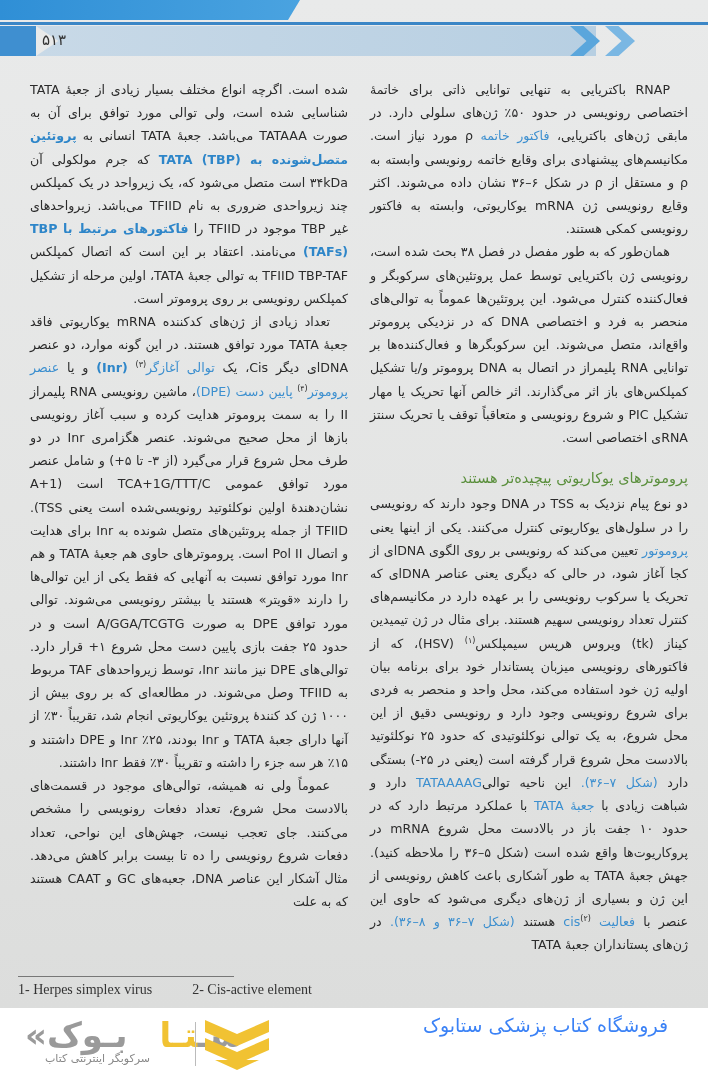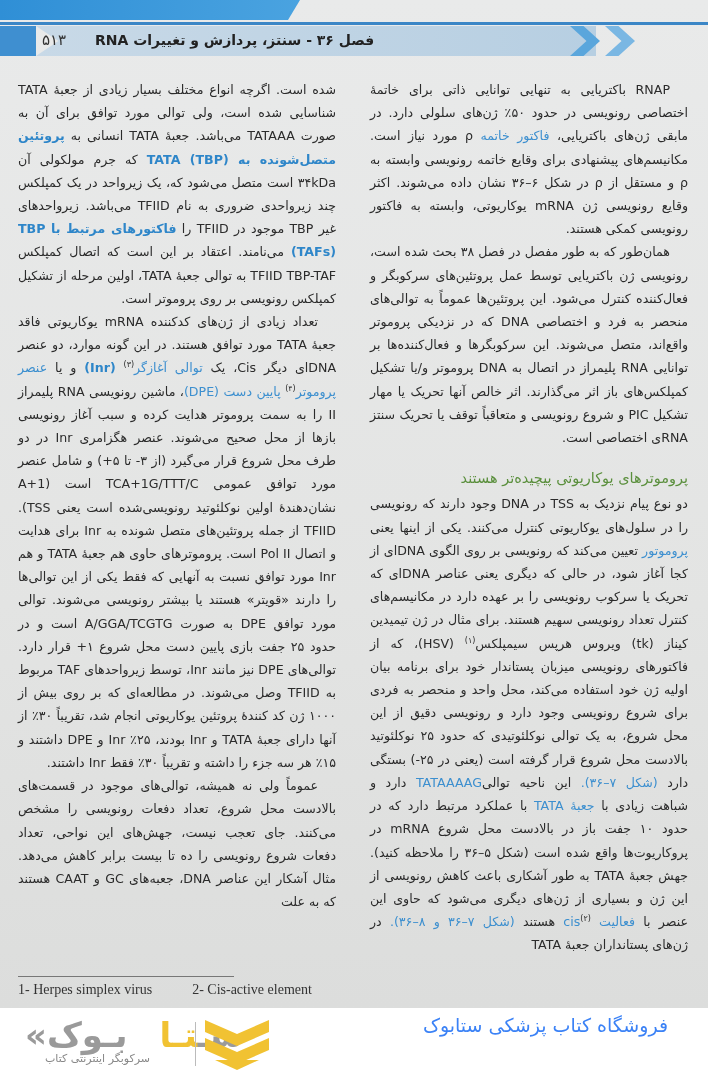--- a/index.html
+++ b/index.html
@@ -44,21 +44,21 @@
   }
   .chev.c1 { left: 570px; background: #5aa6dc; }
   .chev.c2 { left: 605px; background: #7ab7e3; }
 
   .col {
     position: absolute; top: 78px; direction: rtl; text-align: justify;
     font-size: 12.6px; line-height: 23.2px; color: #2b2b2b;
     font-family: "DejaVu Sans", sans-serif;
   }
   .col.right { left: 370px; width: 318px; }
-  .col.left { left: 18px; width: 318px; }
+  .col.left { left: 30px; width: 318px; }
   .col p { margin: 0; }
   .col p.indent { text-indent: 18px; }
   .hl { color: #2e86c9; font-weight: bold; }
   .hl-light { color: #3c8fcf; }
   sup { font-size: 8px; line-height: 0; }
   .section-heading {
     color: #5a8f3c; font-weight: normal; font-size: 14.5px; margin: 18px 0 2px 0;
   }
 
   .footnote-rule {
@@ -97,21 +97,20 @@
 </head>
 <body>
 
 <div class="page">
   <div class="top-band"></div>
   <div class="header-rule"></div>
   <div class="header">
     <div class="page-tab"></div>
     <div class="bar"></div>
     <span class="page-number">۵۱۳</span>
-    <span class="chapter-title">فصل ۳۶ - سنتز، پردازش و تغییرات RNA</span>
     <div class="chev c1"></div>
     <div class="chev c2"></div>
   </div>
 
   <div class="col right">
     <p class="indent">
       <span>RNAP باکتریایی به تنهایی توانایی ذاتی برای خاتمهٔ اختصاصی رونویسی در حدود ۵۰٪ ژن‌های سلولی دارد. در مابقی ژن‌های باکتریایی،</span>
       <span class="hl-light">فاکتور خاتمه</span>
       <span>ρ مورد نیاز است. مکانیسم‌های پیشنهادی برای وقایع خاتمه رونویسی وابسته به ρ و مستقل از ρ در شکل ۶–۳۶ نشان داده می‌شوند. اکثر وقایع رونویسی ژن mRNA یوکاریوتی، وابسته به فاکتور رونویسی کمکی هستند.</span>
     </p>

